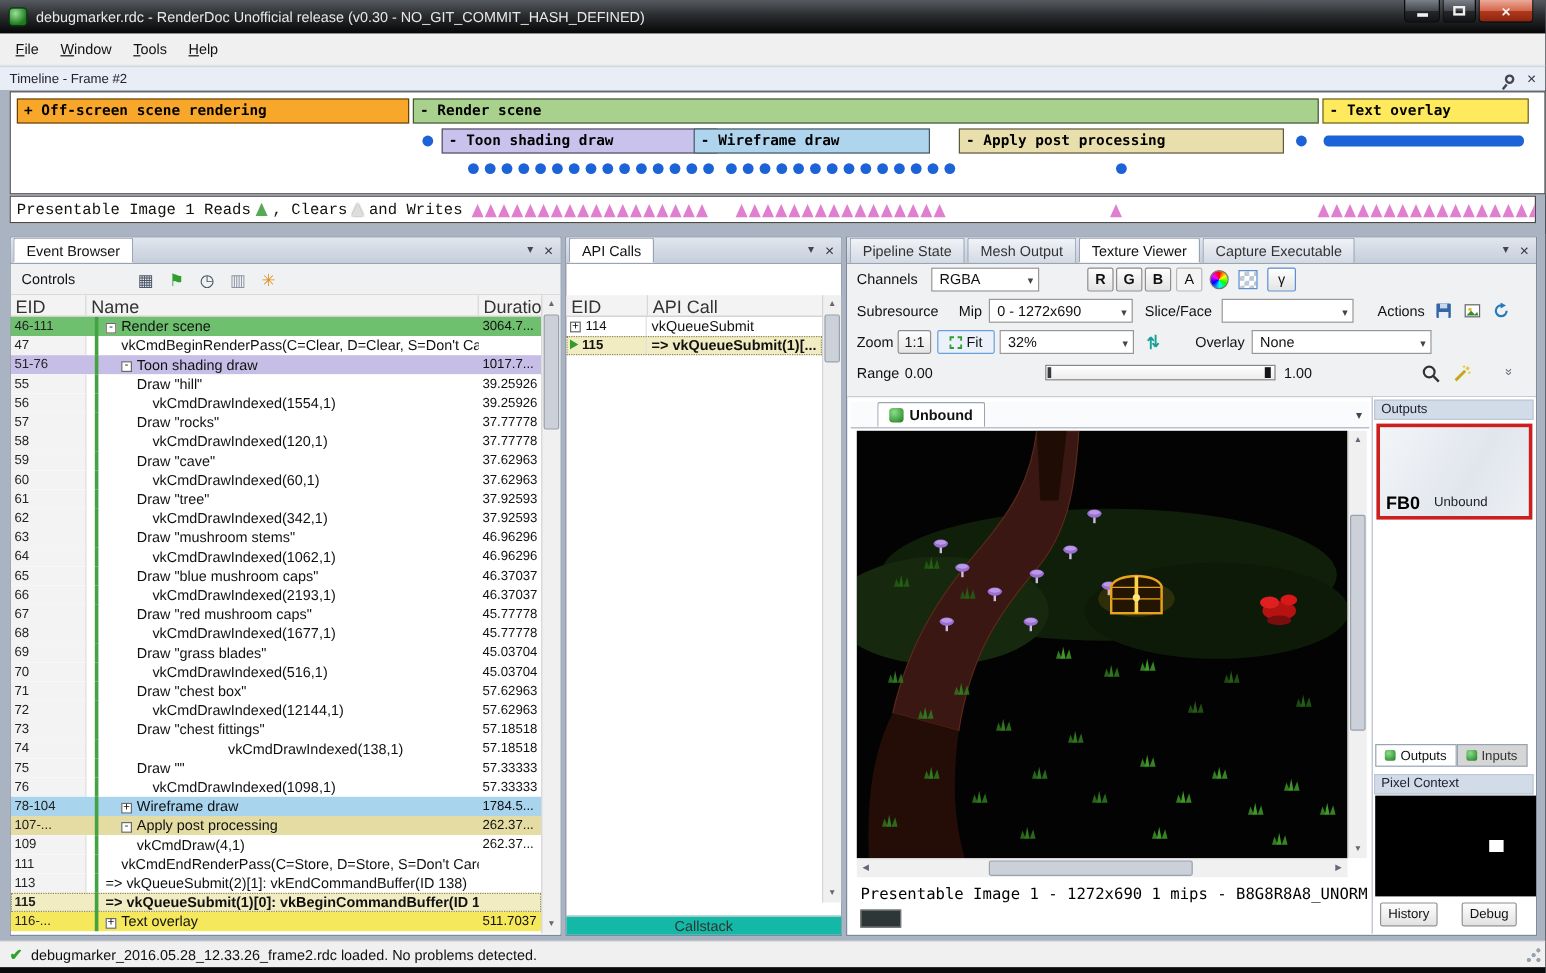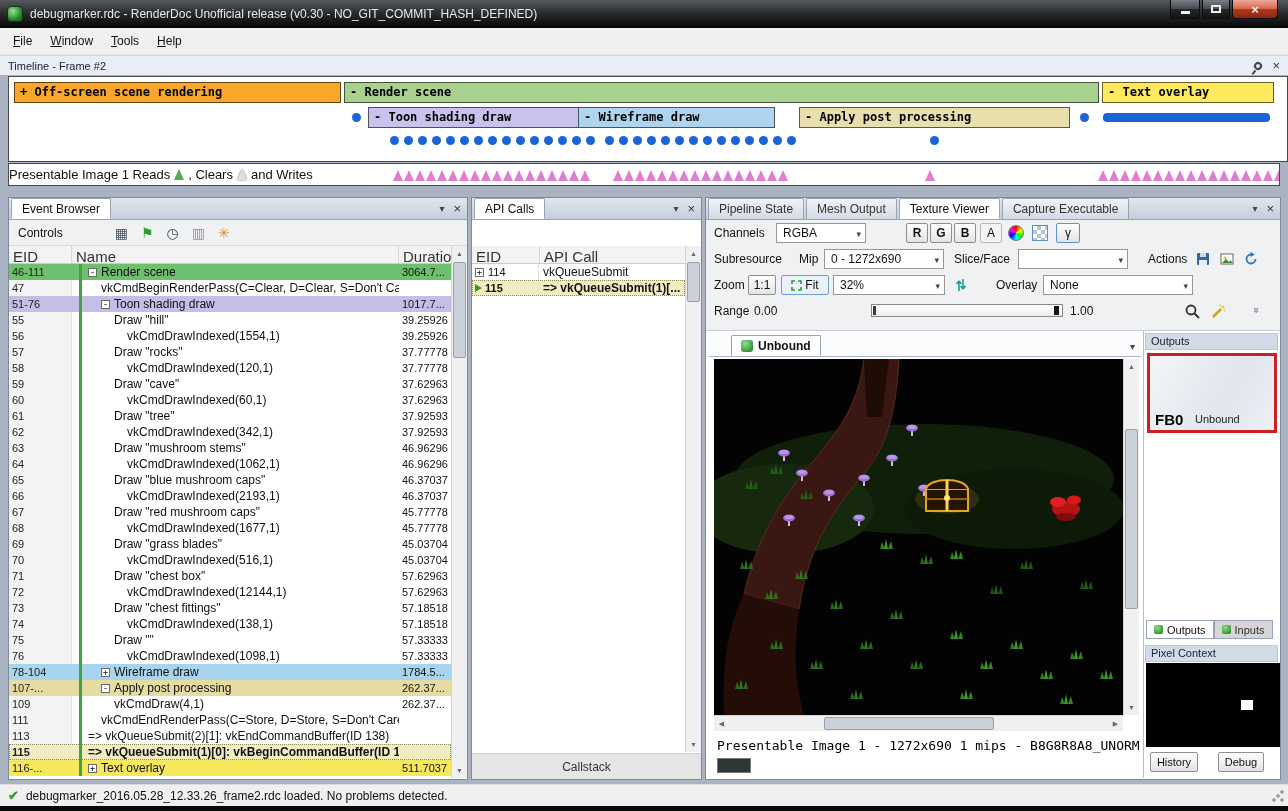--- a/index.html
+++ b/index.html
@@ -36,21 +36,21 @@
   .pin{width:8px;height:8px;border:2px solid #445;border-radius:50%;position:relative;transform:rotate(40deg)}
   .pin::after{content:"";position:absolute;left:2px;top:7px;width:2px;height:5px;background:#445}
   .xicon{font-size:13px;color:#334;line-height:1}
   .tl-bars-box{position:absolute;top:76px;left:8px;width:1280px;height:86px;background:#fff;border:1px solid #4a4a4a;overflow:hidden}
   .tl-bar{position:absolute;height:21px;border:1px solid rgba(0,0,0,.6);
     font-family:"DejaVu Sans Mono",monospace;font-weight:bold;font-size:12px;line-height:19px;
     padding-left:5px;white-space:nowrap;overflow:hidden;color:#000}
   .tl-dot{position:absolute;width:9px;height:9px;border-radius:50%}
   .tl-line{position:absolute;left:1094px;top:36px;width:167px;height:9px;border-radius:4px}
   .tl-present-box{position:absolute;top:163px;left:8px;width:1272px;height:23px;background:#fff;border:1px solid #4a4a4a;
-    font-family:Liberation Sans, sans-serif;font-size:13px;display:flex;align-items:center;padding-left:0;overflow:hidden}
+    font-family:Liberation Mono, monospace;font-size:13px;display:flex;align-items:center;padding-left:5px;overflow:hidden}
   .tri{display:inline-block;width:0;height:0;border-left:5px solid transparent;border-right:5px solid transparent;
     border-bottom:11px solid #E07FD0;margin:0 4px}
   .tri.read{border-bottom-color:#55aa55}
   .tri.clear{border-bottom-color:#dedede;filter:drop-shadow(0 0 1px #777)}
   .wtri{position:absolute;top:6px;width:0;height:0;border-left:5px solid transparent;border-right:5px solid transparent;border-bottom:11px solid #E07FD0}
 
   
   .main{position:absolute;top:195px;left:0;width:100%;height:589px;background:#aab3c1}
   .panel{position:absolute;background:#fff;border:1px solid #7e8a9c}
   .ptabbar{position:absolute;top:0;left:0;right:0;height:22px;
@@ -90,21 +90,21 @@
 
   
   #apicalls{left:471px;top:2px;width:231px;height:583px}
   #api-rows{position:absolute;top:66px;left:0;right:16px;bottom:27px;overflow:hidden}
   .arow{position:relative;height:16px;display:flex;font-size:12px;line-height:16px}
   .arow .eid{width:67px;flex:none;padding:0 3px;border-right:1px solid #e0e0e0;font-size:11px;white-space:nowrap}
   .acall{flex:1;white-space:nowrap;overflow:hidden;padding-left:4px}
   .arow.sel{background:#F2ECC2;outline:1px dotted #8a8a5a;outline-offset:-1px}
   .cur-marker{display:inline-block;width:0;height:0;border-left:7px solid #2f9e2f;border-top:4px solid transparent;
     border-bottom:4px solid transparent;margin-right:3px}
-  .callstack{position:absolute;bottom:0;left:0;right:0;height:26px;border-top:1px solid #cfcfcf;background:#e5e5e5;
+  .callstack{position:absolute;bottom:0;left:0;right:0;height:16px;border-top:1px solid #cfcfcf;background:#14b8a6;
     display:flex;align-items:center;justify-content:center;color:#333}
 
   
   #rightpanel{left:705px;top:2px;width:576px;height:583px}
   .tv-toolbars{position:absolute;top:22px;left:0;right:0;height:111px;background:#f0f1f3;border-bottom:1px solid #c8ccd3}
   .trow{position:relative;height:26px}
   .tlabel{position:absolute;top:6px;font-size:12px;color:#111;white-space:nowrap}
   .combo{position:absolute;top:3px;height:20px;background:#fff;border:1px solid #979797;font-size:12px;
     line-height:18px;padding:0 16px 0 6px;white-space:nowrap;overflow:hidden}
   .combo::after{content:"▾";position:absolute;right:4px;top:0;font-size:9px;color:#444;line-height:20px}
@@ -461,21 +461,21 @@
           </div>
           <div class="erow">
             <div class="eid">73</div>
             <div class="estripe" style="background: rgb(67, 163, 67);"></div>
             <div class="ename" style="padding-left: 42px;"><span>Draw "chest fittings"</span></div>
             <div class="edur">57.18518</div>
           </div>
           <div class="erow">
             <div class="eid">74</div>
             <div class="estripe" style="background: rgb(67, 163, 67);"></div>
-            <div class="ename" style="padding-left: 55px;"><span>vkCmdDrawIndexed(138,1)</span></div>
+            <div class="ename" style="padding-left: 55px; text-align: center;"><span>vkCmdDrawIndexed(138,1)</span></div>
             <div class="edur">57.18518</div>
           </div>
           <div class="erow">
             <div class="eid">75</div>
             <div class="estripe" style="background: rgb(67, 163, 67);"></div>
             <div class="ename" style="padding-left: 42px;"><span>Draw ""</span></div>
             <div class="edur">57.33333</div>
           </div>
           <div class="erow">
             <div class="eid">76</div>

